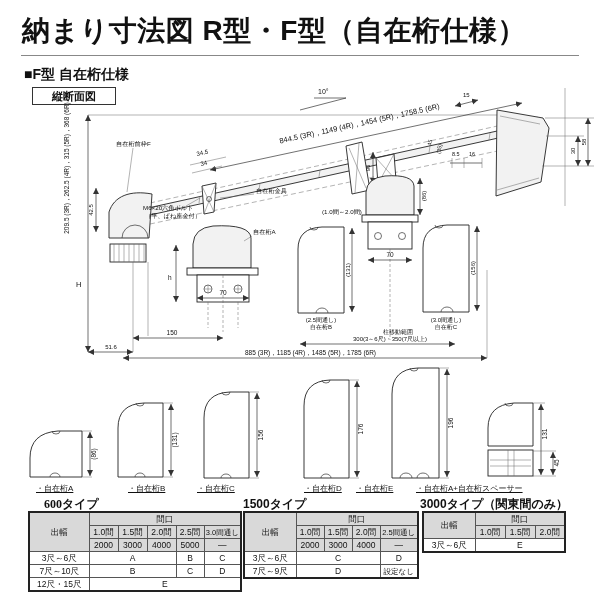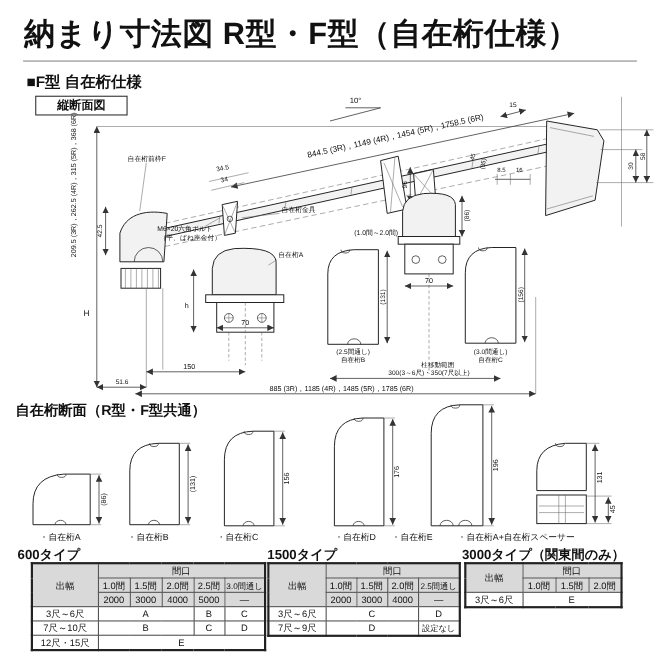--- a/index.html
+++ b/index.html
@@ -5,21 +5,21 @@
   html,body{margin:0;padding:0;background:#f0f0f0;}
   .page{position:relative;width:600px;height:600px;background:#fff;overflow:hidden;
         font-family:"Liberation Sans","DejaVu Sans",sans-serif;color:#111;}
   .abs{position:absolute;}
   .page-title{left:22px;top:12px;font-size:28px;font-weight:700;letter-spacing:.5px;}
   .rule{left:21px;top:55px;width:558px;border-top:1.5px solid #888;}
   .sec-f{left:24px;top:66px;font-size:14px;font-weight:700;text-align:center;}
   .viewbox{left:32px;top:87px;width:82px;height:16px;border:1.4px solid #333;
            font-size:11px;font-weight:700;text-align:center;line-height:16px;}
   .sec-cross{left:14px;top:364px;font-size:13px;font-weight:700;}
-  .plabel{position:absolute;top:483px;font-size:8px;white-space:nowrap;}
+  .plabel{position:absolute;top:483px;font-size:8px;white-space:nowrap;text-decoration:underline;}
   .ttl{position:absolute;top:496px;font-size:12px;font-weight:700;white-space:nowrap;}
   table.tbl{position:absolute;top:511px;border-collapse:collapse;table-layout:fixed;
             font-size:8.5px;line-height:11px;}
   table.tbl{border:2px solid #222;}
   .tbl td{border:1px solid #555;text-align:center;padding:0;height:12px;
           white-space:nowrap;overflow:hidden;}
   .hd{background:#d9d9d9;}
   svg text{font-family:"Liberation Sans","DejaVu Sans",sans-serif;fill:#111;}
   .ln{stroke:#333;stroke-width:.7;fill:none;}
   .lt{stroke:#666;stroke-width:.5;fill:none;}
@@ -238,21 +238,20 @@
     <g>
       <line class="ln" x1="450" y1="77" x2="482" y2="77"></line>
       <line class="lt" x1="452" y1="72" x2="452" y2="82"></line>
       <line class="lt" x1="464" y1="72" x2="464" y2="82"></line>
       <line class="lt" x1="482" y1="72" x2="482" y2="82"></line>
       <text x="452" y="70" font-size="5.5">8.5</text>
       <text x="469" y="70" font-size="5.5">16</text>
     </g>
   </svg>
 
-  <div class="abs sec-cross">自在桁断面（R型・F型共通）</div>
 
   <svg class="abs" style="left:0;top:362px;" width="600" height="122" viewBox="0 0 600 122">
     <defs>
       <marker id="ar2" markerWidth="7" markerHeight="7" refX="6" refY="3" orient="auto-start-reverse" markerUnits="userSpaceOnUse">
         <path d="M0,0 L6,3 L0,6 Z" fill="#333"></path>
       </marker>
     </defs>
 
     <g>
       <path class="ot" d="M30,115 L30,96 Q30,71 58,69 L82,69 L82,115 Z"></path>
@@ -317,27 +316,27 @@
         <line class="lt" x1="533" y1="114" x2="556" y2="114"></line>
       <line class="lt" x1="533" y1="89" x2="556" y2="89"></line>
       <line class="ln" x1="541" y1="42" x2="541" y2="113" marker-start="url(#ar2)" marker-end="url(#ar2)"></line>
       <text transform="translate(547,72) rotate(-90)" text-anchor="middle" font-size="6.5">131</text>
       <line class="ln" x1="553" y1="90" x2="553" y2="113" marker-start="url(#ar2)" marker-end="url(#ar2)"></line>
       <text transform="translate(559,101) rotate(-90)" text-anchor="middle" font-size="6.5">45</text>
     </g>
   </svg>
 
   <span class="plabel" style="left:36px;">・自在桁A</span>
-  <span class="plabel" style="left:116px;">・自在桁B</span>
+  <span class="plabel" style="left:128px;">・自在桁B</span>
   <span class="plabel" style="left:197px;">・自在桁C</span>
   <span class="plabel" style="left:277px;margin-left:27px;">・自在桁D</span>
   <span class="plabel" style="left:356px;">・自在桁E</span>
   <span class="plabel" style="left:416px;">・自在桁A+自在桁スペーサー</span>
 
-  <div class="ttl" style="left:16px;">600タイプ</div>
+  <div class="ttl" style="left:44px;font-family:Liberation Serif, serif;">600タイプ</div>
   <div class="ttl" style="left:243px;">1500タイプ</div>
   <div class="ttl" style="left:420px;">3000タイプ（関東間のみ）</div>
 
   <table class="tbl" style="left:28px;width:212px;">
     <colgroup>
         <col style="width:60px">
         <col style="width:29px">
         <col style="width:29px">
         <col style="width:29px">
         <col style="width:28px">

